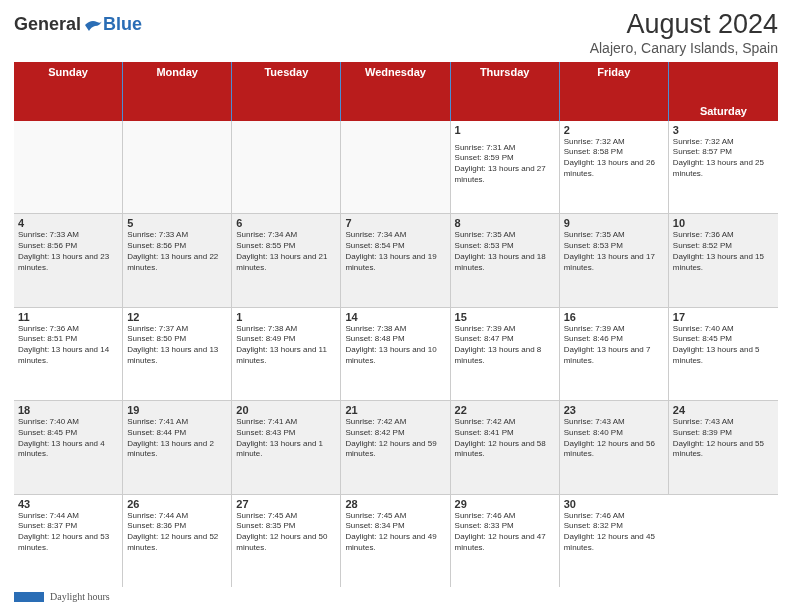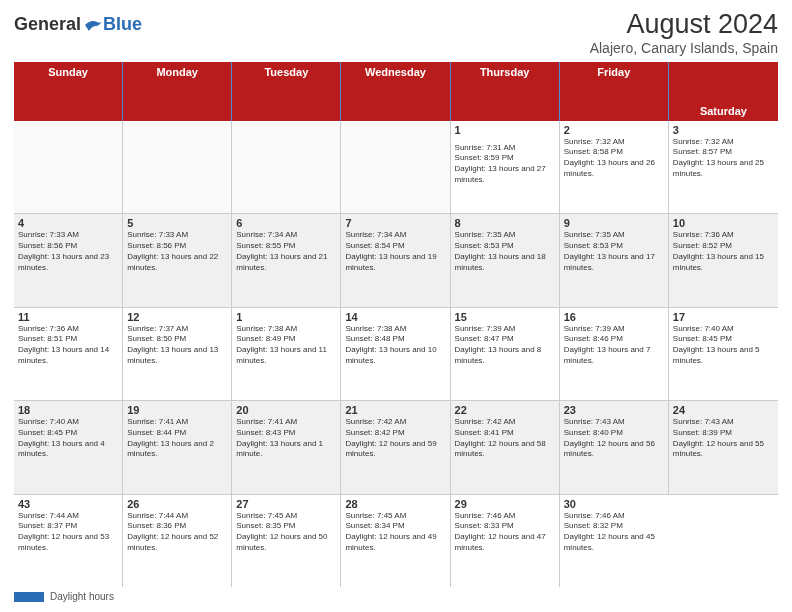--- a/index.html
+++ b/index.html
@@ -109,20 +109,21 @@
       font-size: 8px;
       line-height: 1.35;
       color: #333;
     }
     .footer {
       display: flex;
       align-items: center;
       margin-top: 4px;
       font-size: 10px;
       color: #555;
+      font-family: Liberation Serif, serif;
     }
     .footer-bar {
       width: 30px;
       height: 10px;
       background: #2a6db5;
       margin-right: 6px;
       display: inline-block;
     }
   </style>
 </head>

